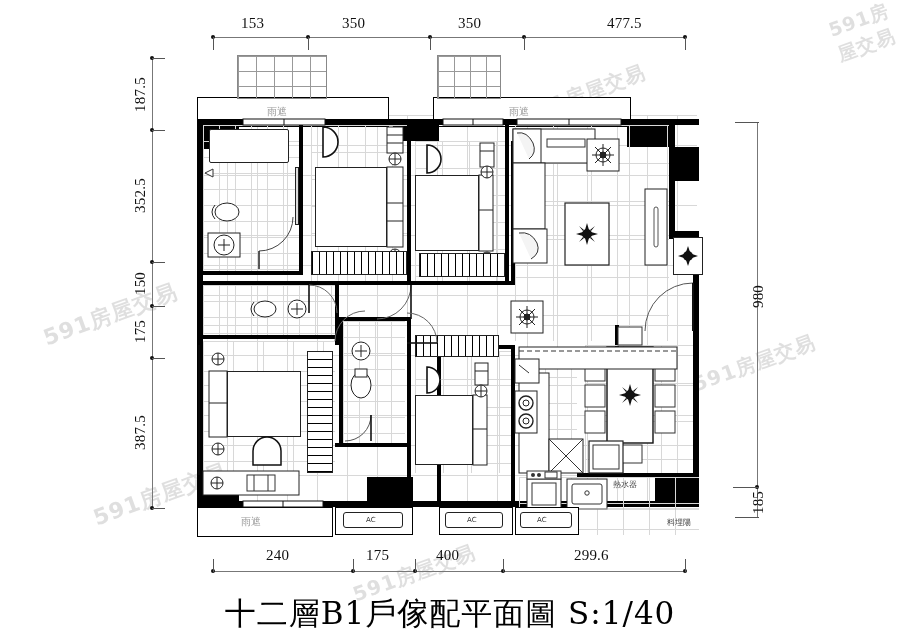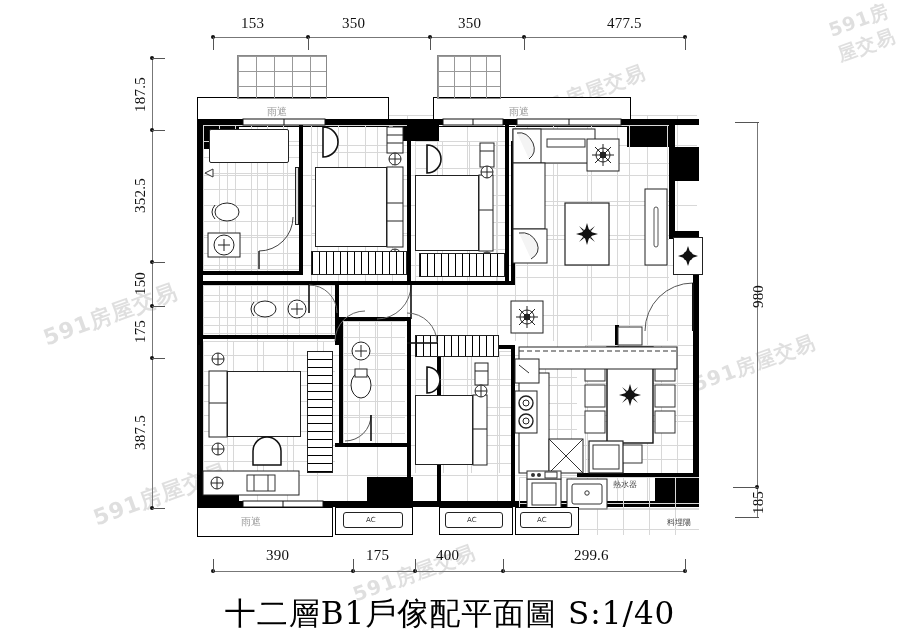--- a/index.html
+++ b/index.html
@@ -107,21 +107,21 @@
   <div class="dot" style="left:211px;top:569px;"></div>
   <div class="dot" style="left:351px;top:569px;"></div>
   <div class="dot" style="left:413px;top:569px;"></div>
   <div class="dot" style="left:501px;top:569px;"></div>
   <div class="dot" style="left:683px;top:569px;"></div>
   <div class="tick v" style="left:213px;top:559px;"></div>
   <div class="tick v" style="left:353px;top:559px;"></div>
   <div class="tick v" style="left:415px;top:559px;"></div>
   <div class="tick v" style="left:503px;top:559px;"></div>
   <div class="tick v" style="left:685px;top:559px;"></div>
-  <div class="dimtxt" style="left:266px;top:547px;">390</div>
+  <div class="dimtxt" style="left:266px;top:547px;">240</div>
   <div class="dimtxt" style="left:366px;top:547px;">175</div>
   <div class="dimtxt" style="left:436px;top:547px;">400</div>
   <div class="dimtxt" style="left:574px;top:547px;">299.6</div>
 
   <div id="plan">
 
     <div class="tile" style="left:22px;top:60px;width:500px;height:390px;background-size:30px 30px;"></div>
 
     <div class="thinwall" style="left:22px;top:42px;width:190px;height:28px;"></div>
     <div class="cnlbl" style="left:92px;top:50px;">雨遮</div>

